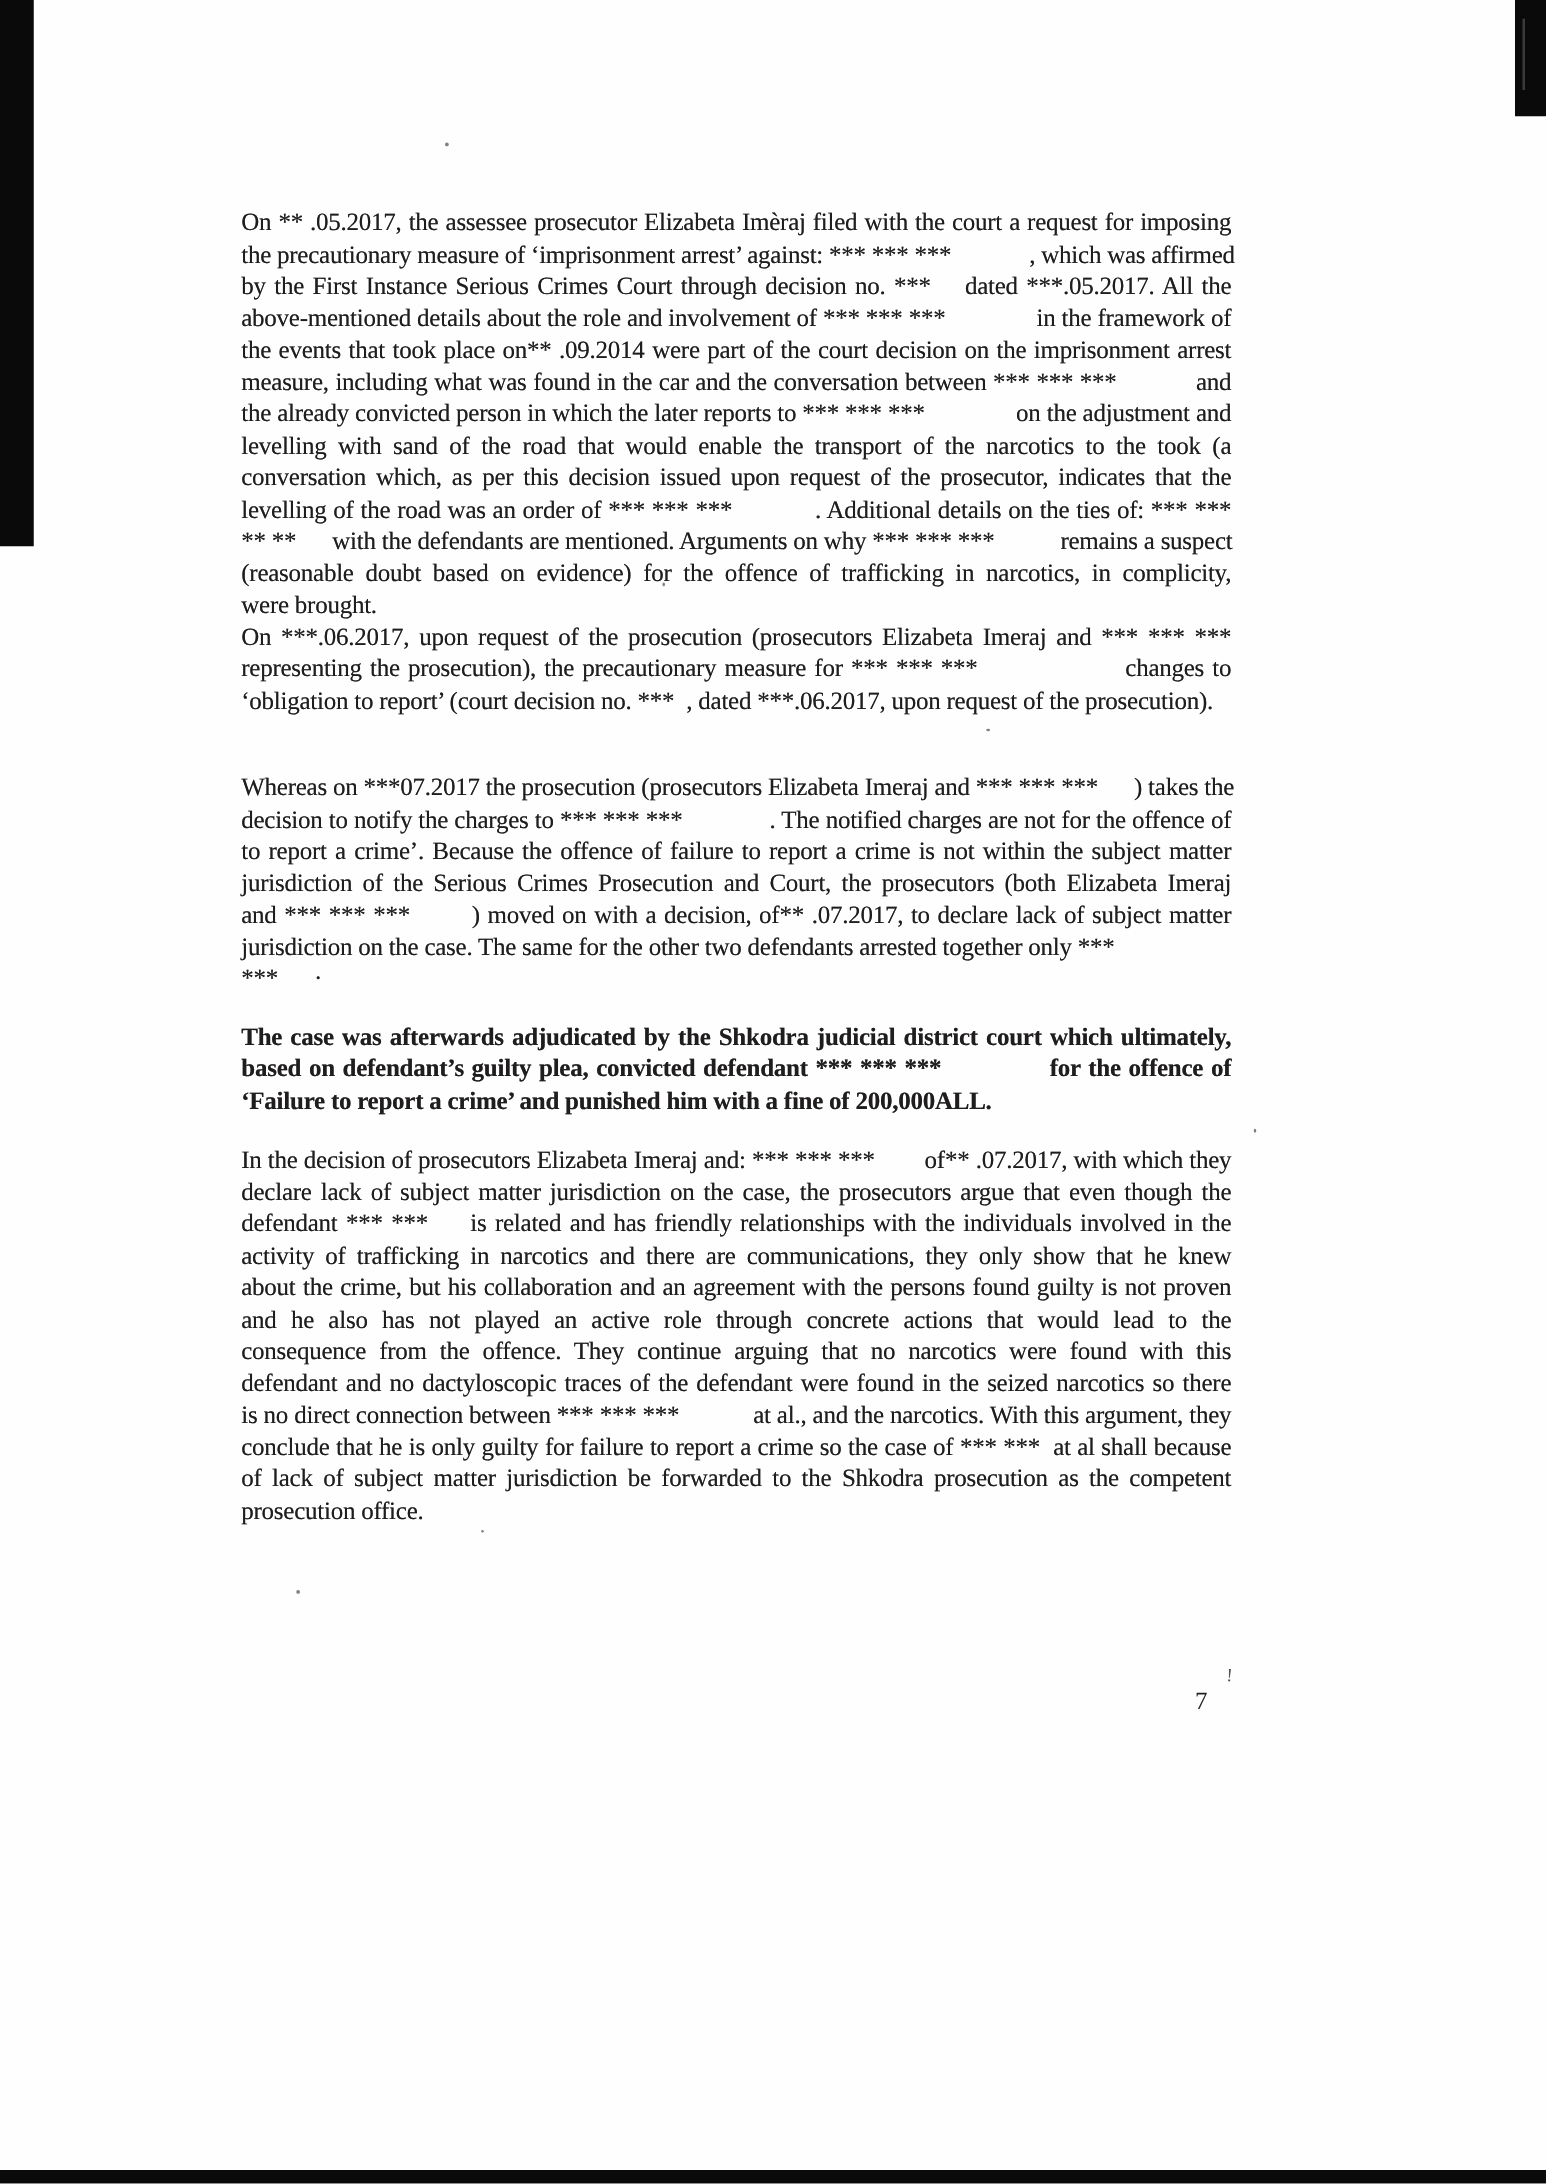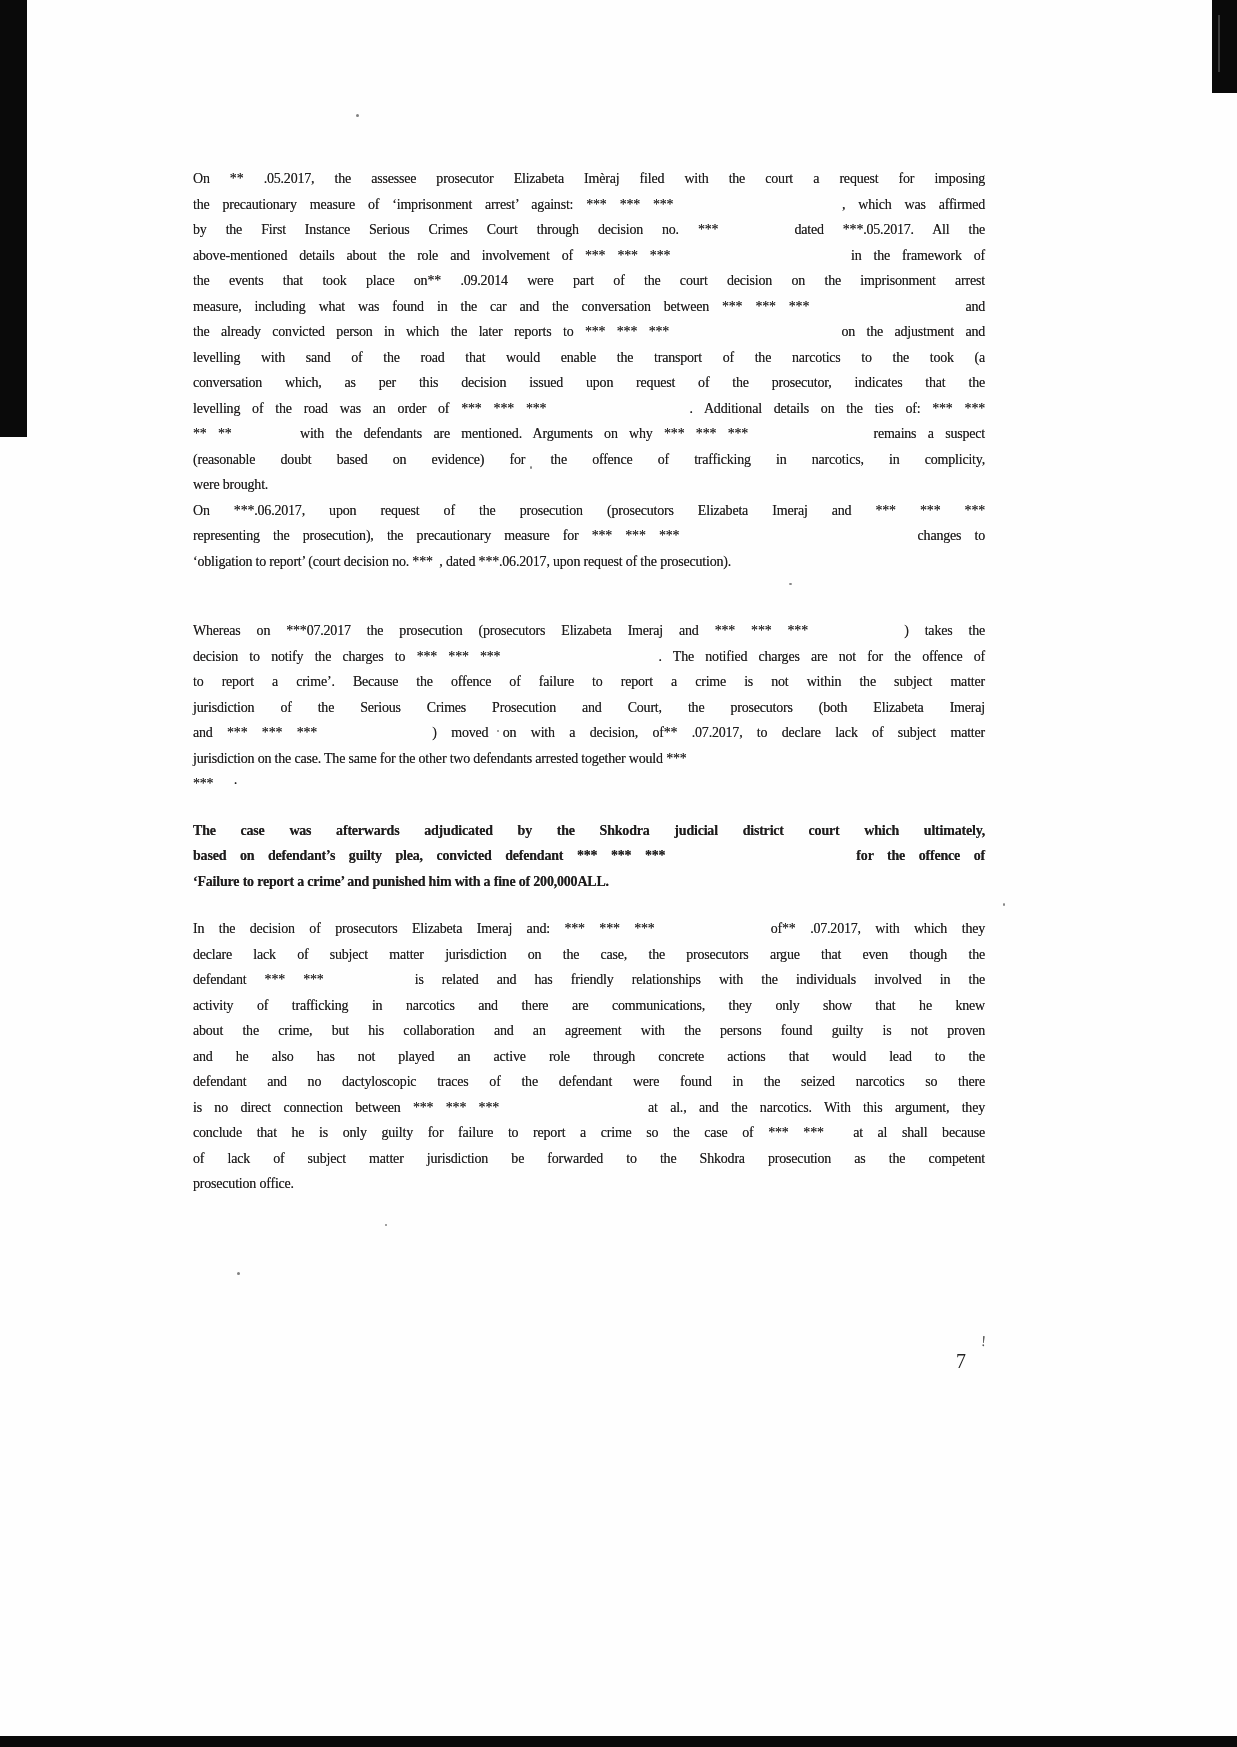--- a/index.html
+++ b/index.html
@@ -7,21 +7,21 @@
     position:relative;
     width:1237px;height:1747px;
     background:#fefefe;
     overflow:hidden;
     font-family:"Liberation Serif","DejaVu Serif",serif;
   }
   .text-block{
     position:absolute;
     left:193px;top:166px;width:792px;
     color:#1f1d1d;
-    font-size:14px;
+    font-size:20px;
     letter-spacing:-0.2px;
     line-height:25.5px;
     text-shadow:0 0 0.5px rgba(25,25,25,0.65);
   }
   .para{margin:0;}
   .para.bold{font-weight:bold;}
   .line{
     height:25.5px;
     white-space:nowrap;
     text-align:justify;
@@ -95,37 +95,38 @@
         <div class="line">On ***.06.2017, upon request of the prosecution (prosecutors Elizabeta Imeraj and *** *** ***</div>
         <div class="line">representing the prosecution), the precautionary measure for *** *** ***&nbsp;&nbsp;&nbsp;&nbsp;&nbsp;&nbsp;&nbsp;&nbsp;&nbsp;&nbsp;&nbsp;&nbsp;&nbsp;&nbsp;&nbsp;&nbsp;&nbsp;&nbsp;changes to</div>
         <div class="line last">‘obligation to report’ (court decision no. ***&nbsp;&nbsp;, dated ***.06.2017, upon request of the prosecution).</div>
       </div>
       <div class="para" style="margin-top: 44px;">
         <div class="line">Whereas on ***07.2017 the prosecution (prosecutors Elizabeta Imeraj and *** *** ***&nbsp;&nbsp;&nbsp;&nbsp;&nbsp;&nbsp;) takes the</div>
         <div class="line">decision to notify the charges to *** *** ***&nbsp;&nbsp;&nbsp;&nbsp;&nbsp;&nbsp;&nbsp;&nbsp;&nbsp;&nbsp;&nbsp;&nbsp;&nbsp;&nbsp;. The notified charges are not for the offence of</div>
         <div class="line">to report a crime’. Because the offence of failure to report a crime is not within the subject matter</div>
         <div class="line">jurisdiction of the Serious Crimes Prosecution and Court, the prosecutors (both Elizabeta Imeraj</div>
         <div class="line">and *** *** ***&nbsp;&nbsp;&nbsp;&nbsp;&nbsp;&nbsp;&nbsp;&nbsp;) moved on with a decision, of** .07.2017, to declare lack of subject matter</div>
-        <div class="line last">jurisdiction on the case. The same for the other two defendants arrested together would ***</div>
+        <div class="line last">jurisdiction on the case. The same for the other two defendants arrested together only ***</div>
       </div>
       <div class="para" style="margin-top: 0px;">
         <div class="line last">***&nbsp;&nbsp;&nbsp;&nbsp;&nbsp;&nbsp;·</div>
       </div>
       <div class="para bold" style="margin-top: 21px;">
         <div class="line">The case was afterwards adjudicated by the Shkodra judicial district court which ultimately,</div>
         <div class="line">based on defendant’s guilty plea, convicted defendant *** *** ***&nbsp;&nbsp;&nbsp;&nbsp;&nbsp;&nbsp;&nbsp;&nbsp;&nbsp;&nbsp;&nbsp;&nbsp;&nbsp;&nbsp;for the offence of</div>
         <div class="line last">‘Failure to report a crime’ and punished him with a fine of 200,000ALL.</div>
       </div>
       <div class="para" style="margin-top: 22px;">
         <div class="line">In the decision of prosecutors Elizabeta Imeraj and: *** *** ***&nbsp;&nbsp;&nbsp;&nbsp;&nbsp;&nbsp;&nbsp;&nbsp;of** .07.2017, with which they</div>
         <div class="line">declare lack of subject matter jurisdiction on the case, the prosecutors argue that even though the</div>
         <div class="line">defendant *** ***&nbsp;&nbsp;&nbsp;&nbsp;&nbsp;is related and has friendly relationships with the individuals involved in the</div>
         <div class="line">activity of trafficking in narcotics and there are communications, they only show that he knew</div>
         <div class="line">about the crime, but his collaboration and an agreement with the persons found guilty is not proven</div>
         <div class="line">and he also has not played an active role through concrete actions that would lead to the</div>
+        <div class="line">consequence from the offence. They continue arguing that no narcotics were found with this</div>
         <div class="line">defendant and no dactyloscopic traces of the defendant were found in the seized narcotics so there</div>
         <div class="line">is no direct connection between *** *** ***&nbsp;&nbsp;&nbsp;&nbsp;&nbsp;&nbsp;&nbsp;&nbsp;&nbsp;&nbsp;&nbsp;&nbsp;at al., and the narcotics. With this argument, they</div>
         <div class="line">conclude that he is only guilty for failure to report a crime so the case of *** ***&nbsp;&nbsp;at al shall because</div>
         <div class="line">of lack of subject matter jurisdiction be forwarded to the Shkodra prosecution as the competent</div>
         <div class="line last">prosecution office.</div>
       </div>
     </div>
 
   <div class="footer-mark">!</div>
   <div class="page-number">7</div>

